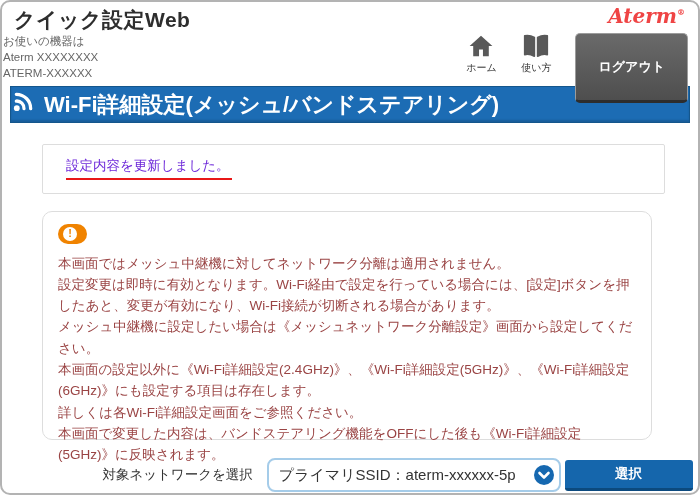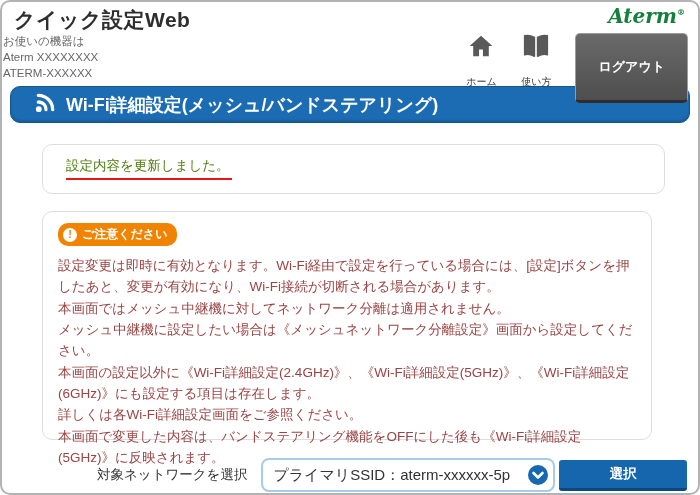--- a/index.html
+++ b/index.html
@@ -12,49 +12,49 @@
   .header{position:relative;height:84px;}
   .app-title{position:absolute;left:12px;top:4px;font-size:21px;font-weight:bold;color:#2e2e2e;letter-spacing:.5px;}
   .device-info{position:absolute;left:1px;top:31px;font-size:11.5px;color:#666;line-height:1.4;}
   .gray-btn{
     background:linear-gradient(#6a6a6a,#4e4e4e);border:1px solid #9c9c9c;border-bottom:3px solid #2d2d2d;
     border-radius:5px;color:#fff;font-weight:bold;cursor:pointer;
     font-family:"Liberation Sans","DejaVu Sans",sans-serif;
   }
   .status-btn{position:absolute;left:140px;top:27px;font-size:12px;text-align:left;padding:5px 11px;line-height:1.4;}
   .brand{position:absolute;right:13px;top:2px;font-family:"DejaVu Serif","Liberation Serif",serif;
-    font-style:italic;font-weight:bold;font-size:20px;color:#15803d;}
+    font-style:italic;font-weight:bold;font-size:20px;color:#ef4444;}
   .brand sup{font-size:8px;font-style:normal;}
   .nav{position:absolute;right:10px;top:31px;display:flex;align-items:flex-start;gap:13px;}
-  .nav-item{display:flex;flex-direction:column;align-items:center;width:42px;gap:16px;
+  .nav-item{display:flex;flex-direction:column;align-items:center;width:42px;gap:2px;
     font-size:10px;color:#333;cursor:pointer;}
   .nav-item svg{display:block;}
   .logout-btn{font-size:13px;padding:24px 22px;margin-left:5px;}
   
   .title-bar{
-    margin:0 8px;height:35px;background:#1c6cb4;border:1px solid #14568c;border-radius:10px;
-    display:flex;align-items:center;gap:9px;padding-left:23px;
-    color:#fff;font-weight:bold;font-size:18px;
+    margin:0 8px;height:35px;background:#1c6cb4;border:1px solid #14568c;border-radius:0;
+    display:flex;align-items:center;gap:9px;padding-left:1px;
+    color:#fff;font-weight:bold;font-size:22px;
     box-shadow:inset 0 -2px 2px rgba(0,0,0,.15);
   }
   
-  .msg-box{margin:21px 33px 0 40px;border:1px solid #ddd;border-radius:10px;
-    padding:12px 23px 13px;font-size:13.5px;color:#4d7c0f;}
+  .msg-box{margin:21px 33px 0 40px;border:1px solid #ddd;border-radius:2px;
+    padding:12px 23px 13px;font-size:13.5px;color:#6d28d9;}
   .msg-underline{display:inline-block;border-bottom:2px solid #e81717;padding:0 2px 3px 0;}
   
   .notice-box{margin:17px 46px 0 40px;border:1px solid #ddd;border-radius:10px;
     padding:11px 15px 12px;box-sizing:border-box;height:229px;}
   .notice-badge{display:inline-flex;align-items:center;gap:5px;background:#f08300;color:#fff;
     font-weight:bold;font-size:12px;border-radius:10px;padding:3px 10px 3px 5px;}
   .excl-circle{display:inline-flex;align-items:center;justify-content:center;width:14px;height:14px;
     background:#fff;color:#f08300;border-radius:50%;font-size:11px;font-weight:bold;line-height:1;}
   .notice-text{margin-top:9px;font-size:13.5px;color:#9a4444;line-height:1.58;}
   .notice-text p{margin:0;}
   
-  .select-row{margin:18px 0 0 95px;display:flex;align-items:center;}
+  .select-row{margin:18px 0 0 95px;display:flex;align-items:center;justify-content:center;}
   .select-label{font-size:13.5px;color:#333;margin-right:14px;}
   .select-box{display:flex;align-items:center;gap:18px;border:2px solid #a5cce9;border-radius:8px;
     background:#fff;padding:3px 5px 3px 10px;font-size:15px;color:#333;height:24px;cursor:pointer;}
   .select-box svg{display:block;}
   .select-btn{margin-left:4px;width:128px;height:31px;background:#1566ac;border:none;
     border-bottom:3px solid #0c4a7e;border-radius:3px;color:#fff;font-weight:bold;font-size:13.5px;
     cursor:pointer;font-family:"Liberation Sans","DejaVu Sans",sans-serif;}
 </style>
 </head>
 <body>
@@ -108,25 +108,24 @@
     <span>Wi-Fi詳細設定(メッシュ/バンドステアリング)</span>
   </div>
 
   <div class="msg-box">
     <span class="msg-underline">設定内容を更新しました。</span>
   </div>
 
   <div class="notice-box">
     <span class="notice-badge">
       <span class="excl-circle">!</span>
-      <span>ご注意ください</span>
     </span>
     <div class="notice-text">
+      <p>本画面ではメッシュ中継機に対してネットワーク分離は適用されません。</p>
       <p>設定変更は即時に有効となります。Wi-Fi経由で設定を行っている場合には、[設定]ボタンを押したあと、変更が有効になり、Wi-Fi接続が切断される場合があります。</p>
-      <p>本画面ではメッシュ中継機に対してネットワーク分離は適用されません。</p>
       <p>メッシュ中継機に設定したい場合は《メッシュネットワーク分離設定》画面から設定してください。</p>
       <p>本画面の設定以外に《Wi-Fi詳細設定(2.4GHz)》、《Wi-Fi詳細設定(5GHz)》、《Wi-Fi詳細設定(6GHz)》にも設定する項目は存在します。</p>
       <p>詳しくは各Wi-Fi詳細設定画面をご参照ください。</p>
       <p>本画面で変更した内容は、バンドステアリング機能をOFFにした後も《Wi-Fi詳細設定(5GHz)》に反映されます。</p>
     </div>
   </div>
 
   <div class="select-row">
     <span class="select-label">対象ネットワークを選択</span>
     <div class="select-box">

